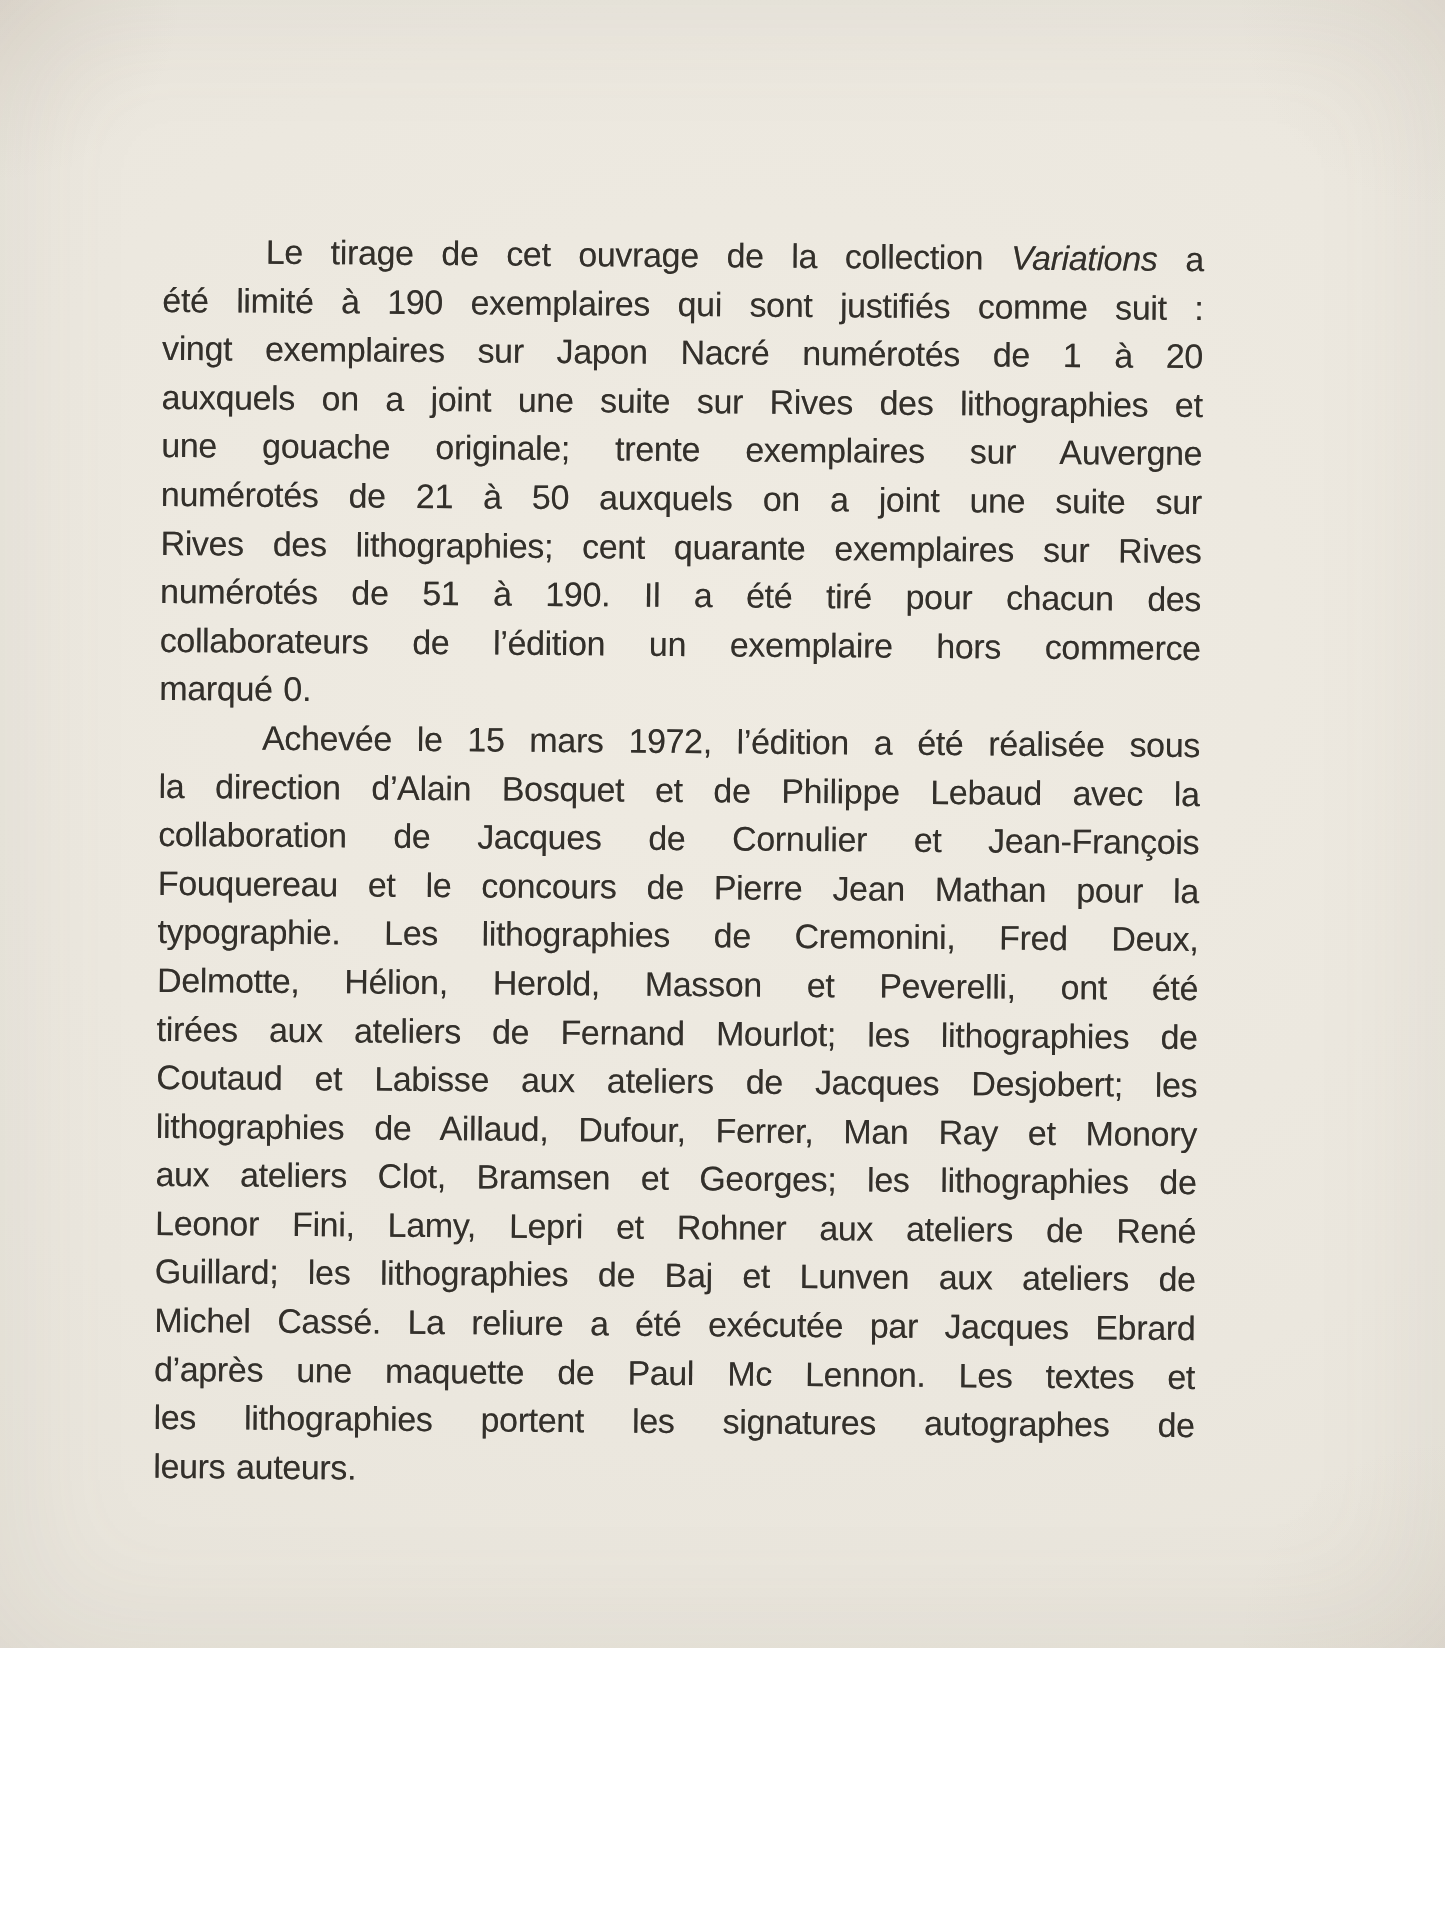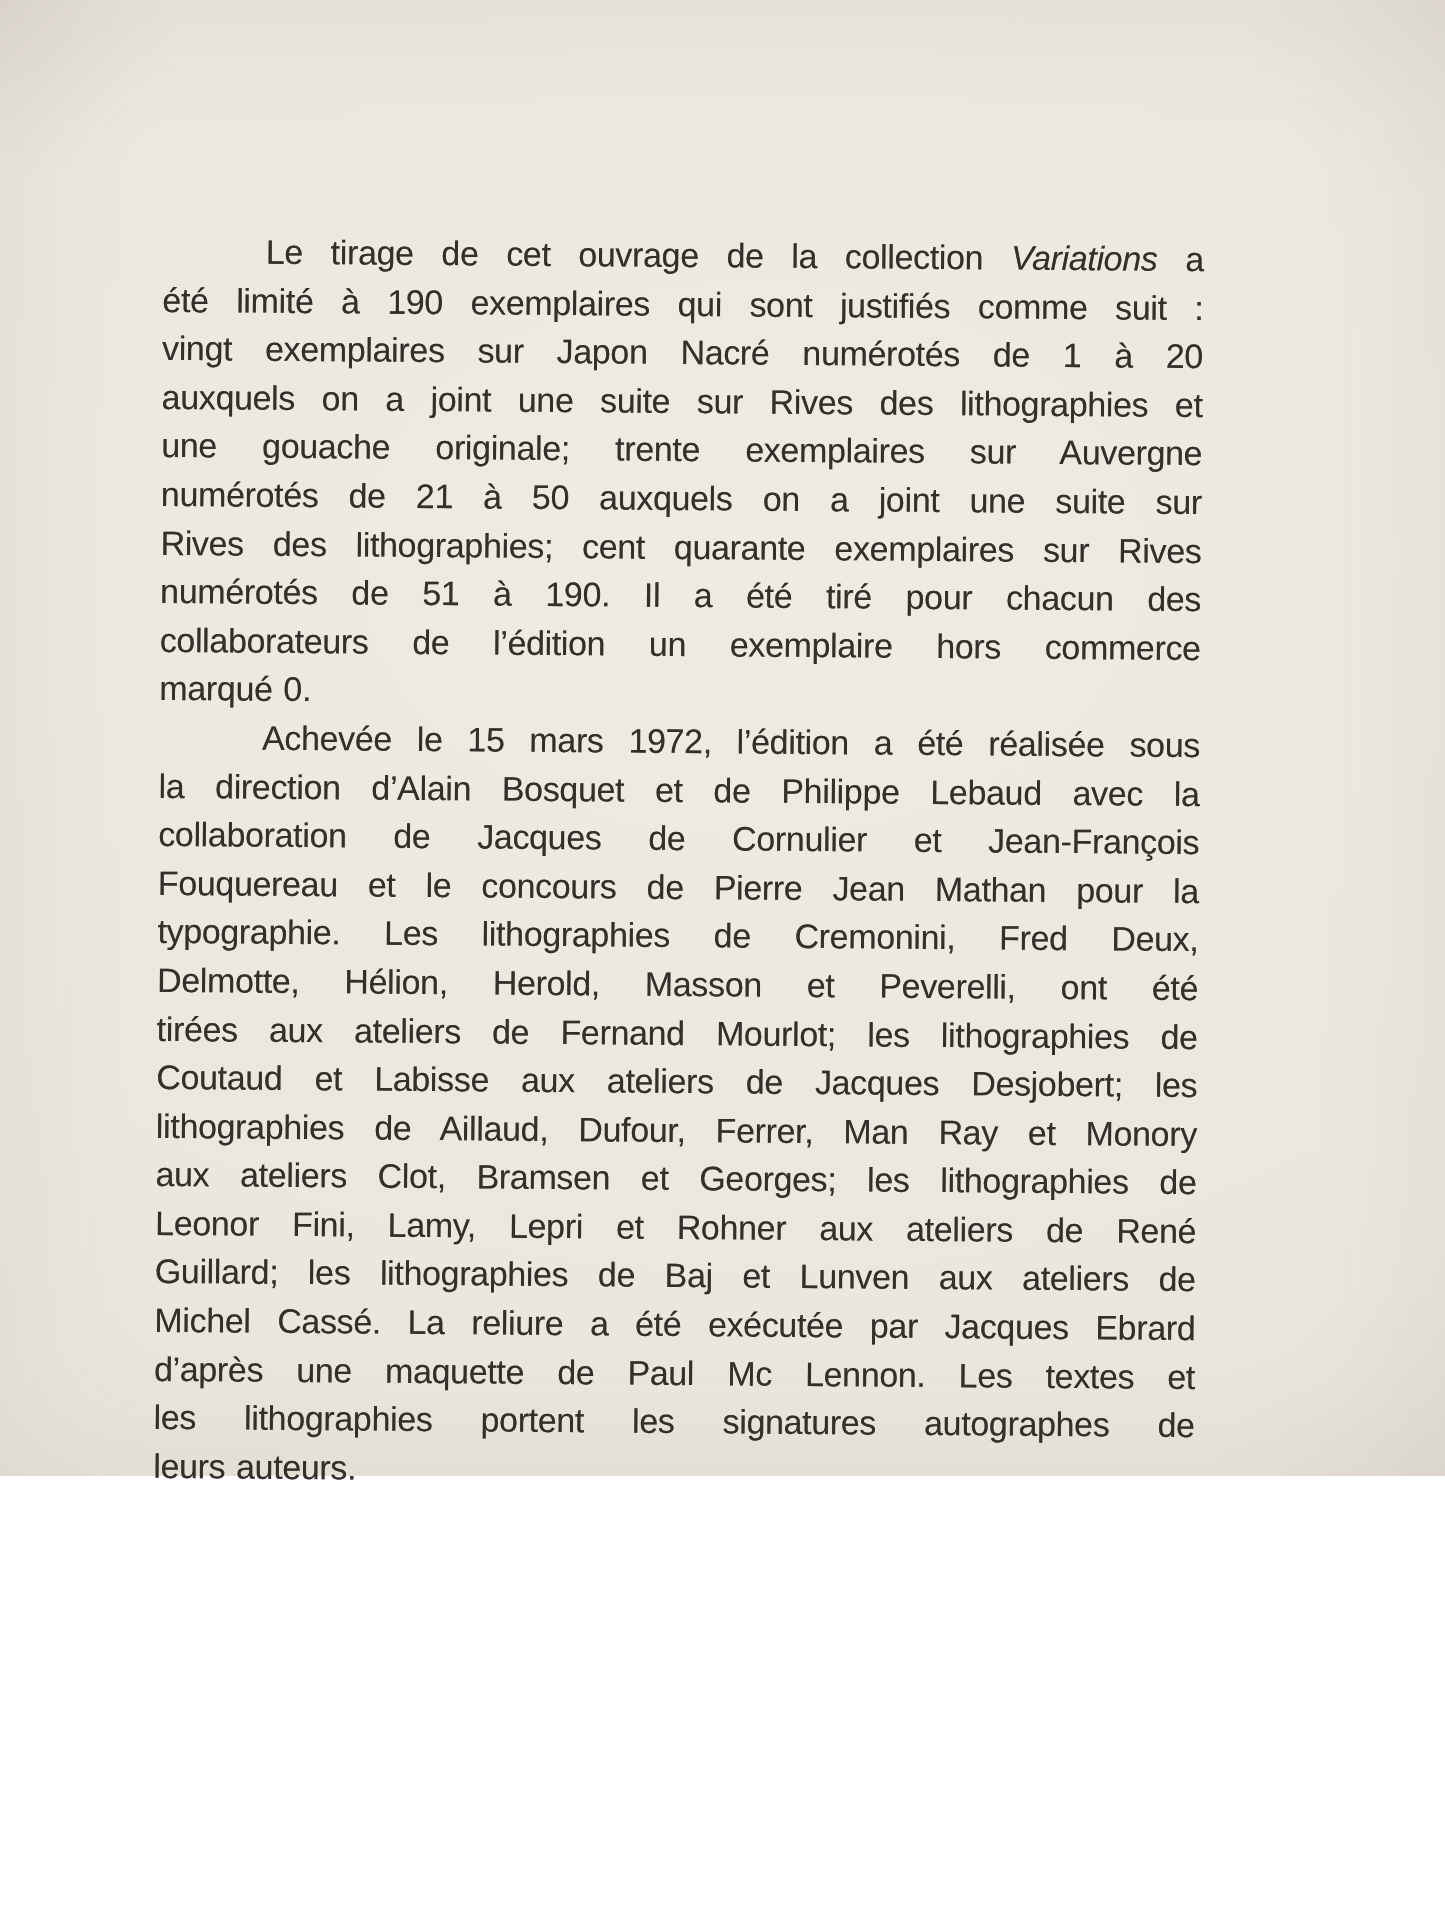--- a/index.html
+++ b/index.html
@@ -8,21 +8,21 @@
   }
   body {
     width: 1445px;
     height: 1920px;
     overflow: hidden;
     font-family: "Liberation Sans", sans-serif;
   }
   .page {
     position: relative;
     width: 1445px;
-    height: 1476px;
+    height: 1648px;
     background:
       radial-gradient(ellipse 130% 90% at 52% 38%, #efebe2 0%, #ebe7de 55%, #e6e2d8 100%);
     box-shadow: inset 0 0 140px rgba(122, 110, 94, 0.10);
   }
   
   .page::before {
     content: "";
     position: absolute;
     inset: 0;
     background:

